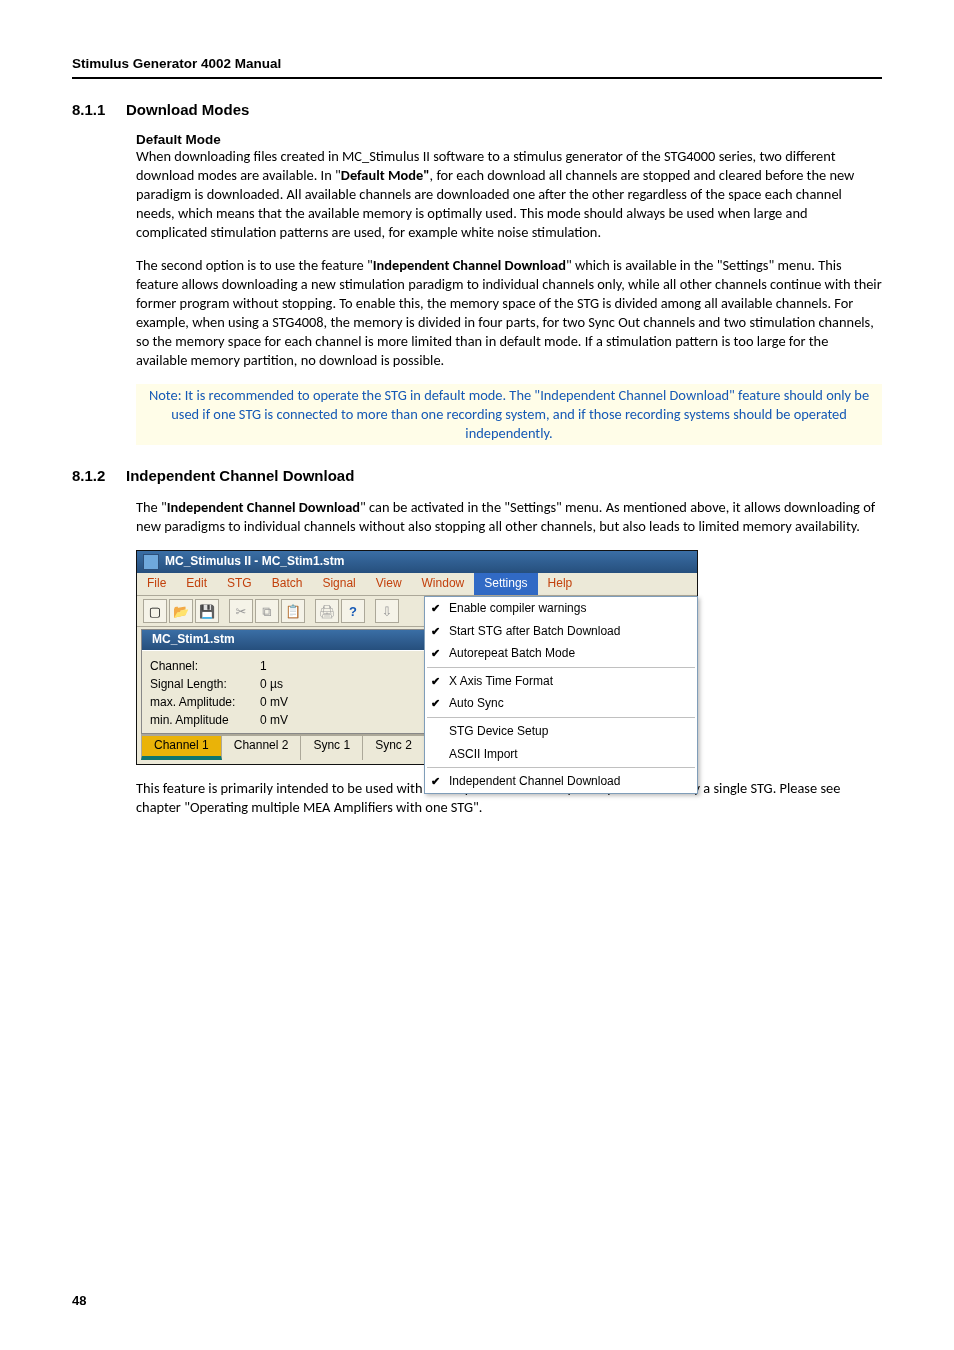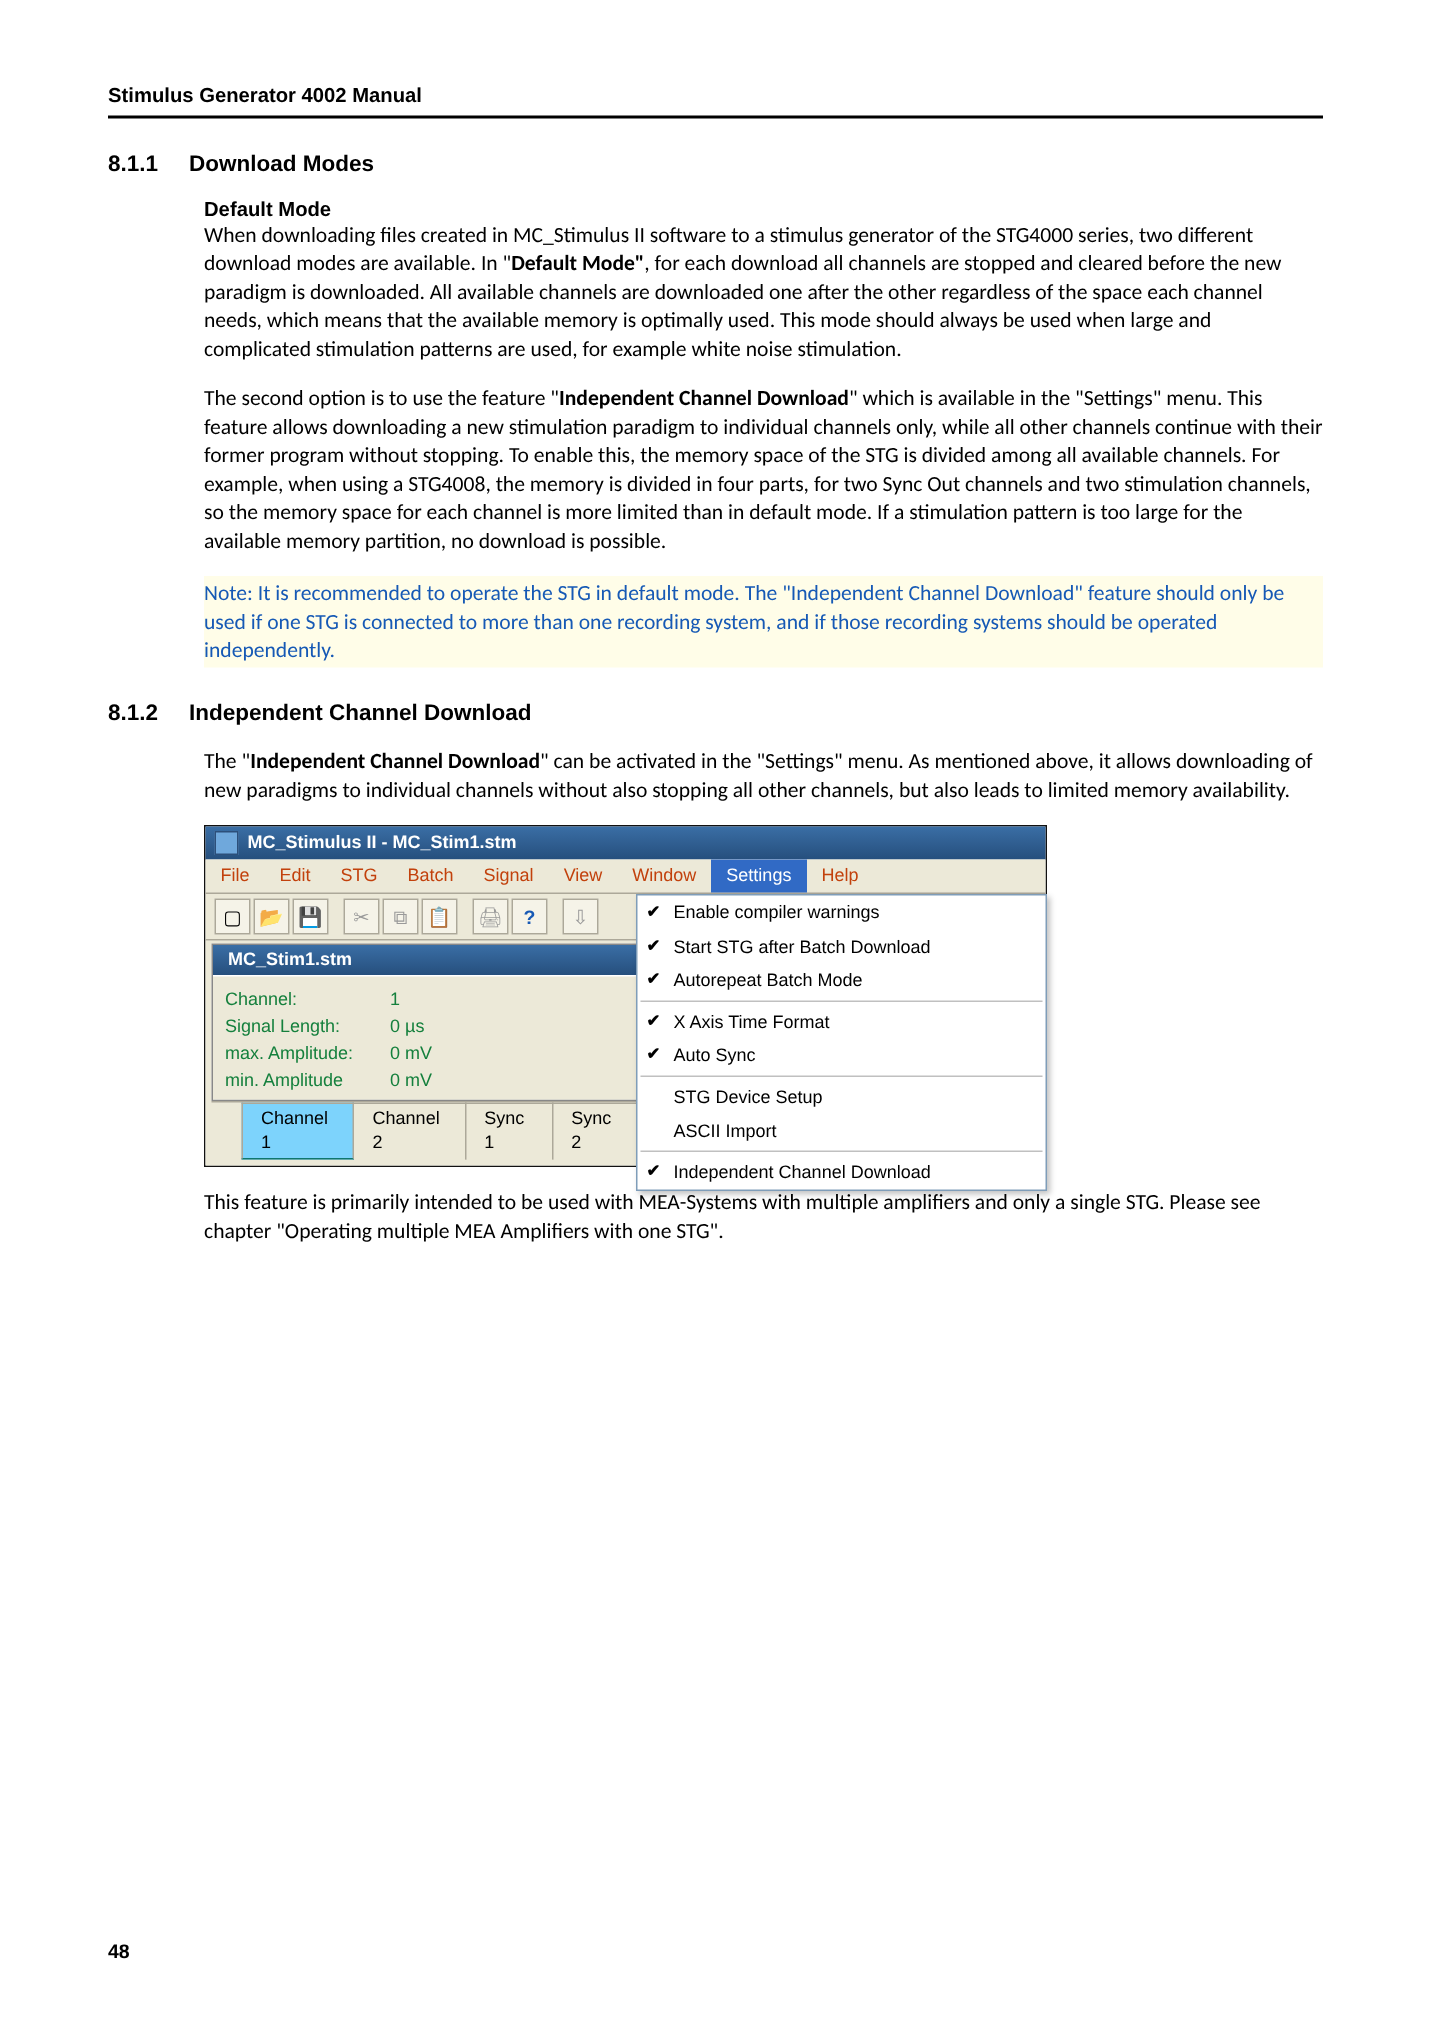--- a/index.html
+++ b/index.html
@@ -42,20 +42,21 @@
   .body-indent {
     margin-left: 64px;
     font-size: 14.4px;
     line-height: 1.32;
   }
   .para { margin-bottom: 14px; }
   .note {
     background: #fffde8;
     color: #1659b5;
     padding: 2px 0;
+    text-align: center;
   }
   .bold { font-weight: bold; }
   .screenshot {
     width: 560px;
     border: 1px solid #111;
     font-family: Tahoma, Arial, sans-serif;
     font-size: 12px;
     margin: 4px 0 14px 0;
     background: #fff;
   }
@@ -125,45 +126,44 @@
     color: #fff;
     font-weight: bold;
     padding: 2px 5px;
     display: flex; align-items: center; gap: 5px;
     font-size: 12px;
   }
   .child-body {
     background: #ece9d8;
     padding: 6px 8px 4px 8px;
     font-size: 12px;
-    color: #15803d;
+    color: #000000;
     border-top: 1px solid #fff;
   }
   .child-body .row { display: flex; gap: 10px; line-height: 1.5; }
   .child-body .lab { width: 100px; }
   .tabs {
     display: flex;
     background: #ece9d8;
     border-top: 1px solid #aca899;
   }
   .tab {
     border: 1px solid #aca899;
     border-bottom: none;
     background: #ece9d8;
     padding: 2px 12px;
     margin-right: -1px;
     font-size: 12px;
     position: relative;
     top: 0;
   }
   .tab.active {
-    background: #7dd3fc;
-    border-bottom: 1px solid #0f766e;
+    background: #eab308;
+    border-bottom: 4px solid #0f766e;
     z-index: 2;
-    margin-left: 20px;
   }
   .dropdown {
     position: absolute;
     left: 287px;
     top: 0;
     width: 272px;
     background: #fff;
     border: 1px solid #7f9db9;
     box-shadow: 2px 2px 4px rgba(0,0,0,0.25);
     z-index: 5;

